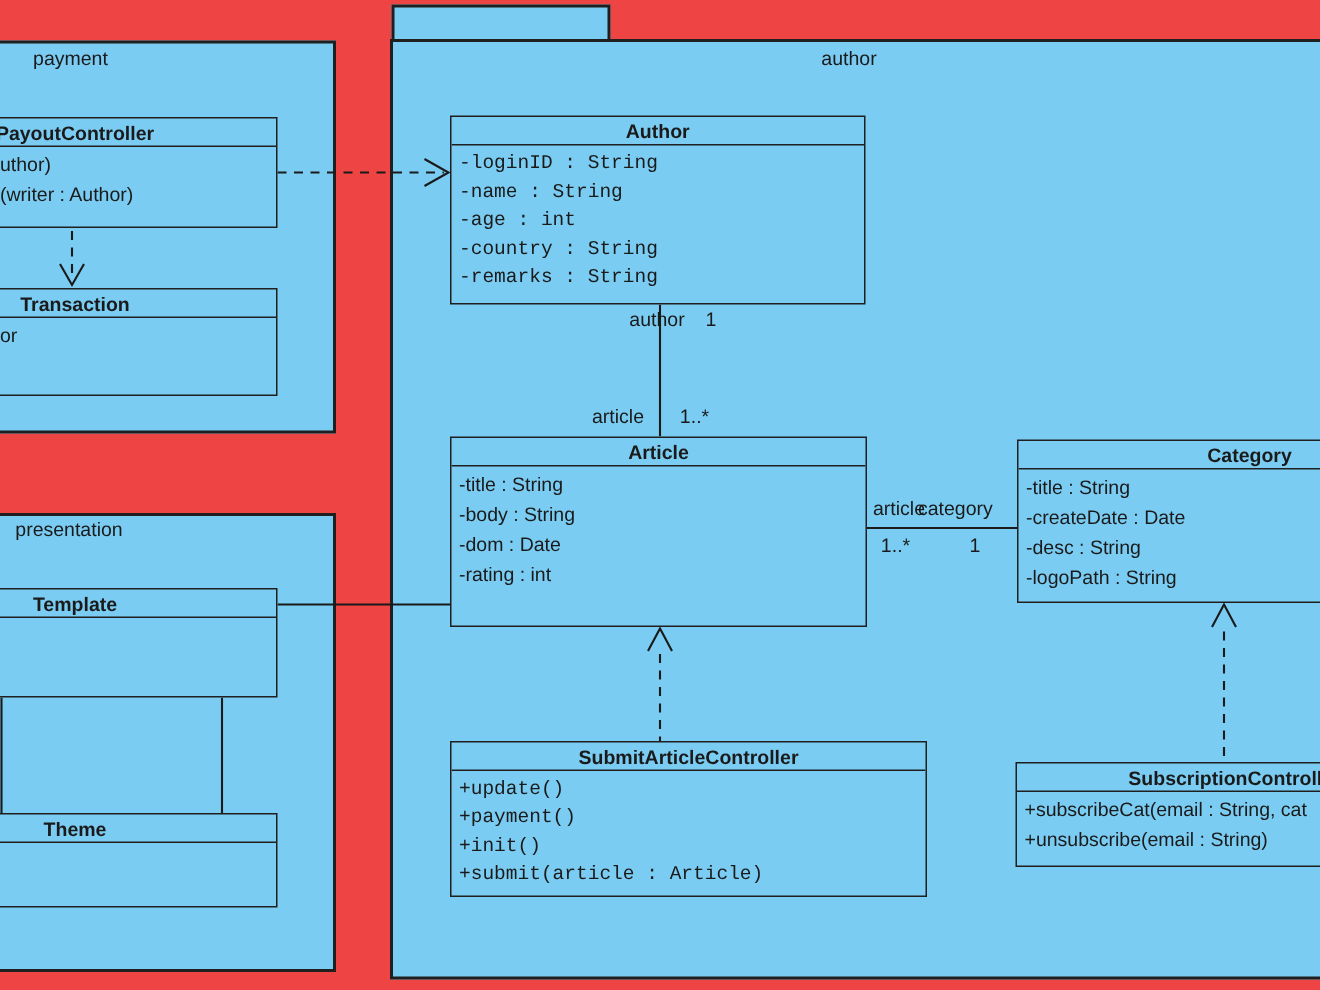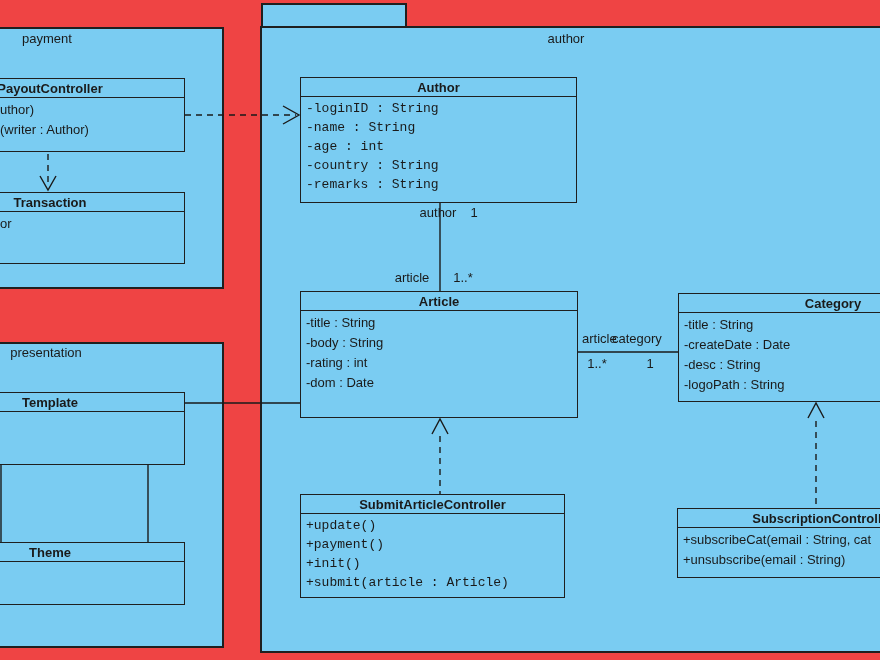--- a/index.html
+++ b/index.html
@@ -80,36 +80,36 @@
       <div class="cls-line">-country : String</div>
       <div class="cls-line">-remarks : String</div>
     </div>
   </div>
 
   <div class="cls" style="left:300px; top:291px; width:278px; height:127px;">
     <div class="cls-title">Article</div>
     <div class="cls-body">
       <div class="cls-line">-title : String</div>
       <div class="cls-line">-body : String</div>
+      <div class="cls-line">-dom : Date</div>
       <div class="cls-line">-rating : int</div>
-      <div class="cls-line">-dom : Date</div>
     </div>
   </div>
 
   <div class="cls" style="left:678px; top:293px; width:310px; height:109px;">
     <div class="cls-title">Category</div>
     <div class="cls-body">
       <div class="cls-line">-title : String</div>
       <div class="cls-line">-createDate : Date</div>
       <div class="cls-line">-desc : String</div>
       <div class="cls-line">-logoPath : String</div>
     </div>
   </div>
 
-  <div class="cls lh19" style="left:300px; top:494px; width:265px; height:104px;">
+  <div class="cls lh19" style="left:300px; top:494px; width:318px; height:104px;">
     <div class="cls-title">SubmitArticleController</div>
     <div class="cls-body">
       <div class="cls-line">+update()</div>
       <div class="cls-line">+payment()</div>
       <div class="cls-line">+init()</div>
       <div class="cls-line">+submit(article : Article)</div>
     </div>
   </div>
 
   <div class="cls" style="left:677px; top:508px; width:292px; height:70px;">

